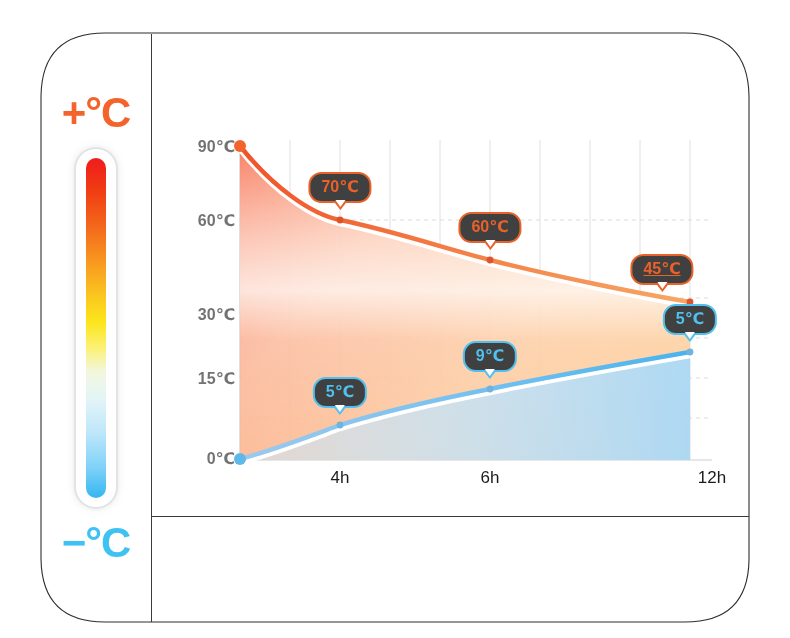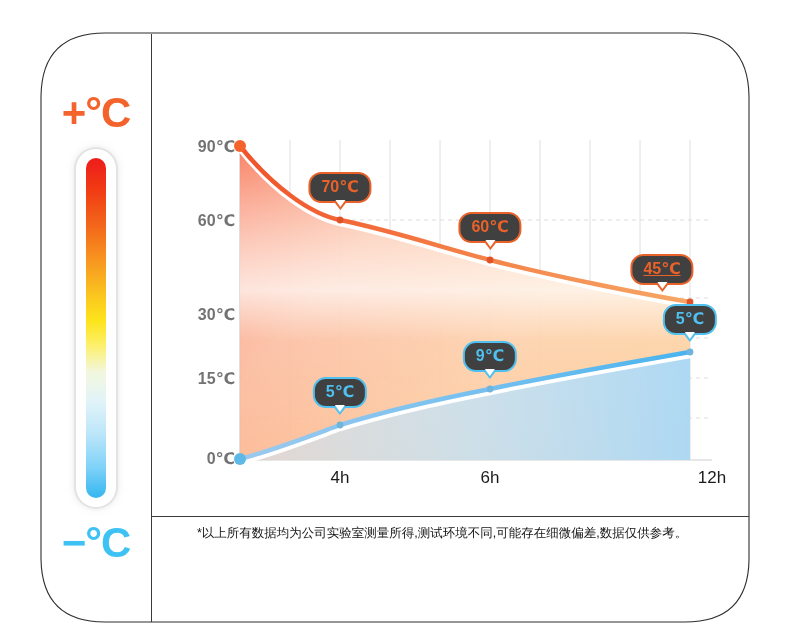--- a/index.html
+++ b/index.html
@@ -216,16 +216,15 @@
     <div class="bubble cold" style="left:188px; top:247px;">5℃</div>
     <div class="bubble cold" style="left:338px; top:211px;">9℃</div>
     <div class="bubble cold" style="left:538px; top:174px;">5℃</div>
 
     <div class="xlab" style="left:188px; top:338px;">4h</div>
     <div class="xlab" style="left:338px; top:338px;">6h</div>
     <div class="xlab" style="left:560px; top:338px;">12h</div>
   </div>
 
   <div class="footnote">
-    <div class="footnote-line">*以上所有数据均为公司实验室测量所得,测试环境不同,可能存在细微偏差,数据仅供参考。</div>
   </div>
 
 </div>
 
 </body></html>

